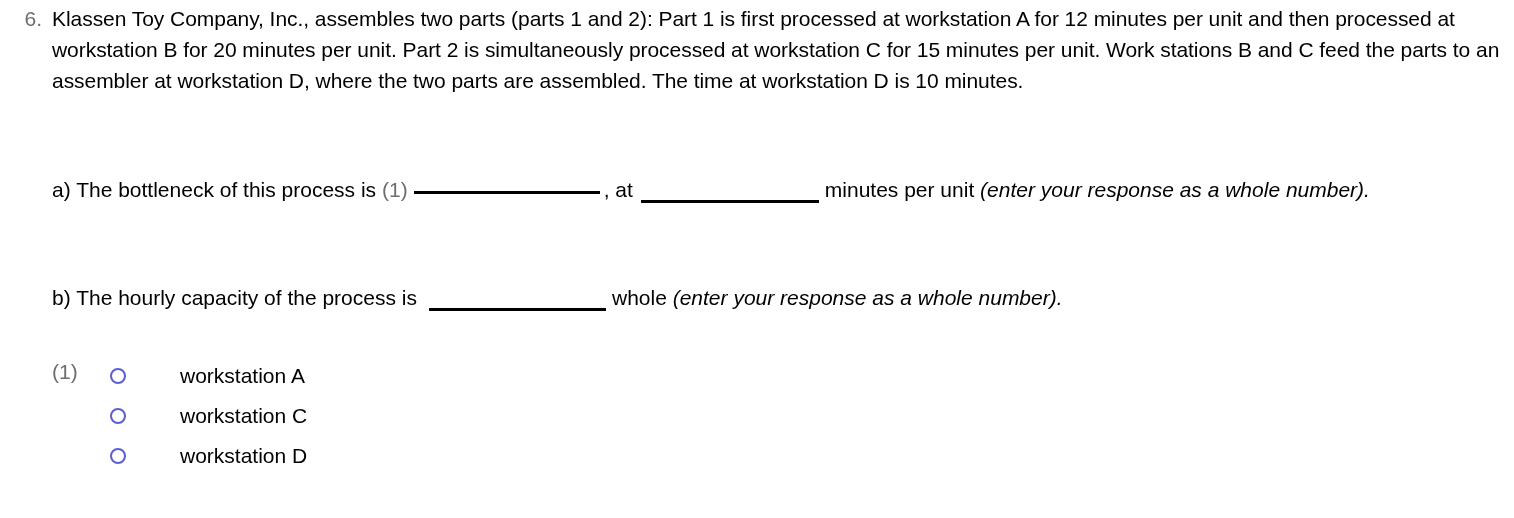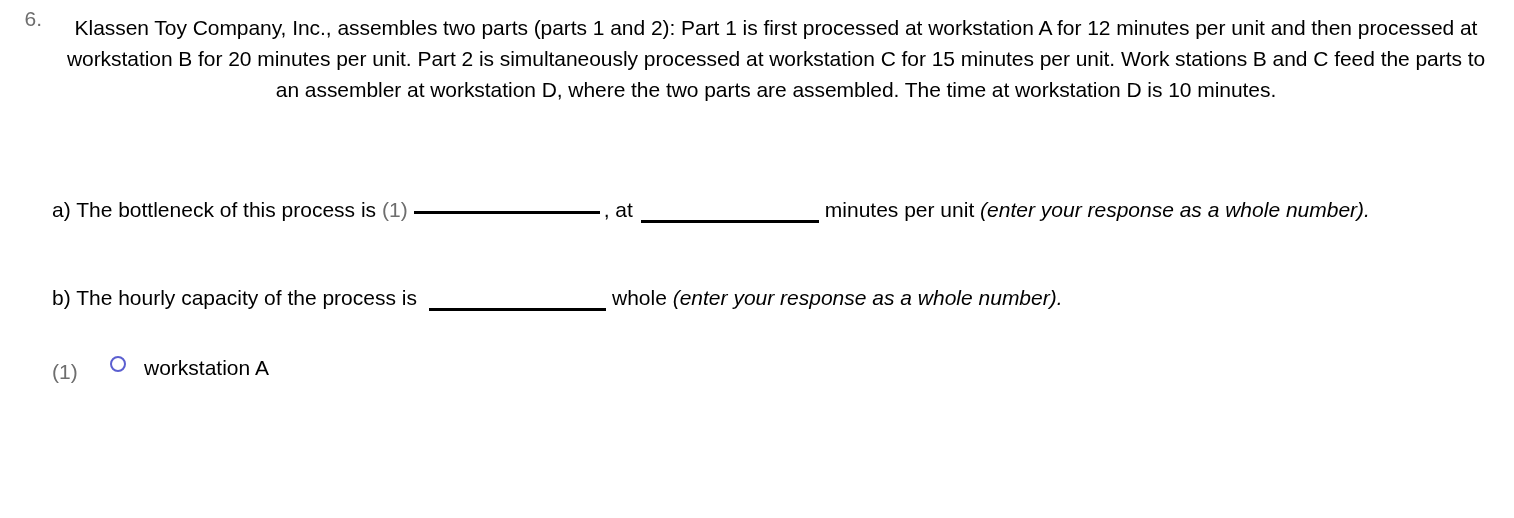--- a/index.html
+++ b/index.html
@@ -41,35 +41,35 @@
   .q-body {
     position: absolute;
     left: 52px;
     top: 3px;
     width: 1448px;
     font-size: 21px;
     line-height: 31px;
   }
 
   .stem {
-    margin: 9px;
-    text-align: center;
+    margin: 0;
+    text-align: left;
     letter-spacing: -0.05px;
   }
 
   
   .part {
     margin: 0;
     position: absolute;
     left: 0;
     font-size: 21px;
     line-height: 38px;
     width: 1448px;
   }
-  .part-a { top: 188px; }
+  .part-a { top: 168px; }
   .part-b { top: 276px; }
 
   .ital {
     font-style: italic;
   }
 
   .ref-tag {
     color: #6e6e6e;
   }
 
@@ -117,22 +117,23 @@
   .option-list {
     margin: 0;
     padding: 0;
     list-style: none;
     position: absolute;
     left: 58px;
     top: 0;
   }
   .option-row {
     display: flex;
-    align-items: flex-start;
+    align-items: center;
     height: 40px;
+    gap: 36px;
   }
   .radio {
     width: 16px;
     height: 16px;
     border-radius: 50%;
     border: 2.5px solid #5b5fd0;
     background: #ffffff;
     box-sizing: border-box;
     flex: 0 0 auto;
   }
@@ -168,16 +169,24 @@
 
   </div>
 
   <div class="options">
     <span class="options-tag">(1)</span>
     <ul class="option-list" id="option-list">
         <li class="option-row">
           <span class="radio" style="border-color: rgb(91, 95, 208);"></span>
           <span class="option-label">workstation A</span>
         </li>
+        <li class="option-row">
+          <span class="radio" style="border-color: rgb(91, 95, 208);"></span>
+          <span class="option-label">workstation C</span>
+        </li>
+        <li class="option-row">
+          <span class="radio" style="border-color: rgb(91, 95, 208);"></span>
+          <span class="option-label">workstation D</span>
+        </li>
       </ul>
   </div>
 
 </div>
 
 </body></html>

